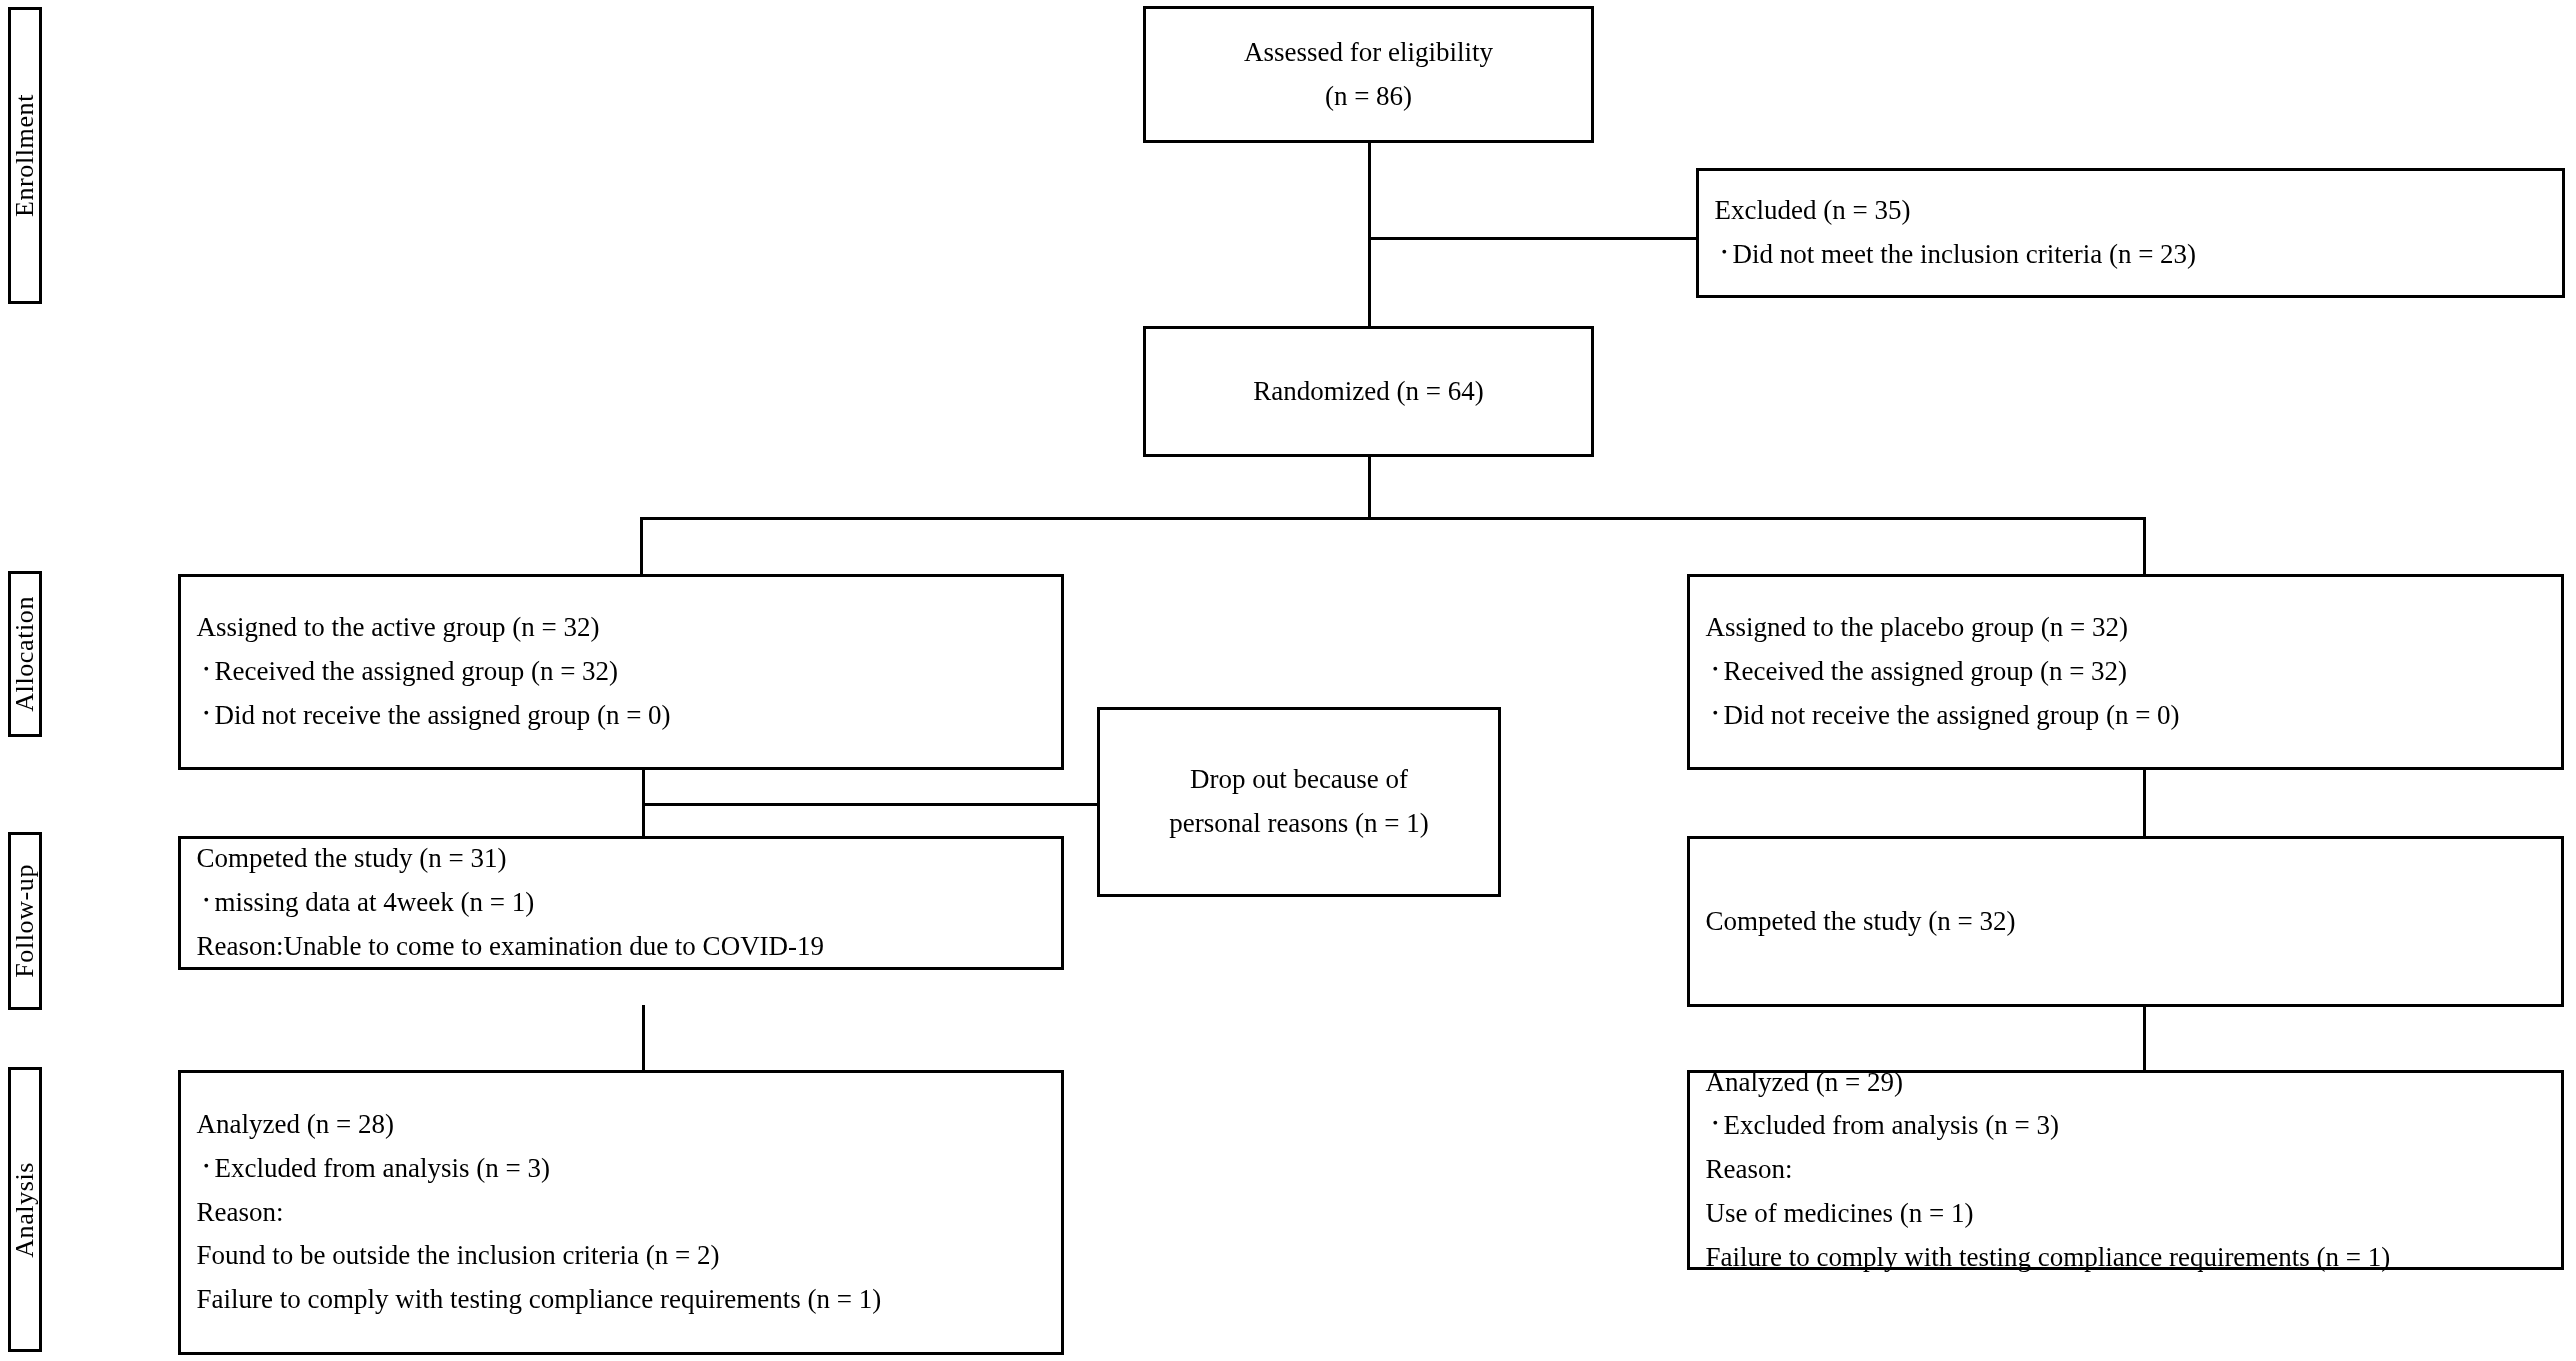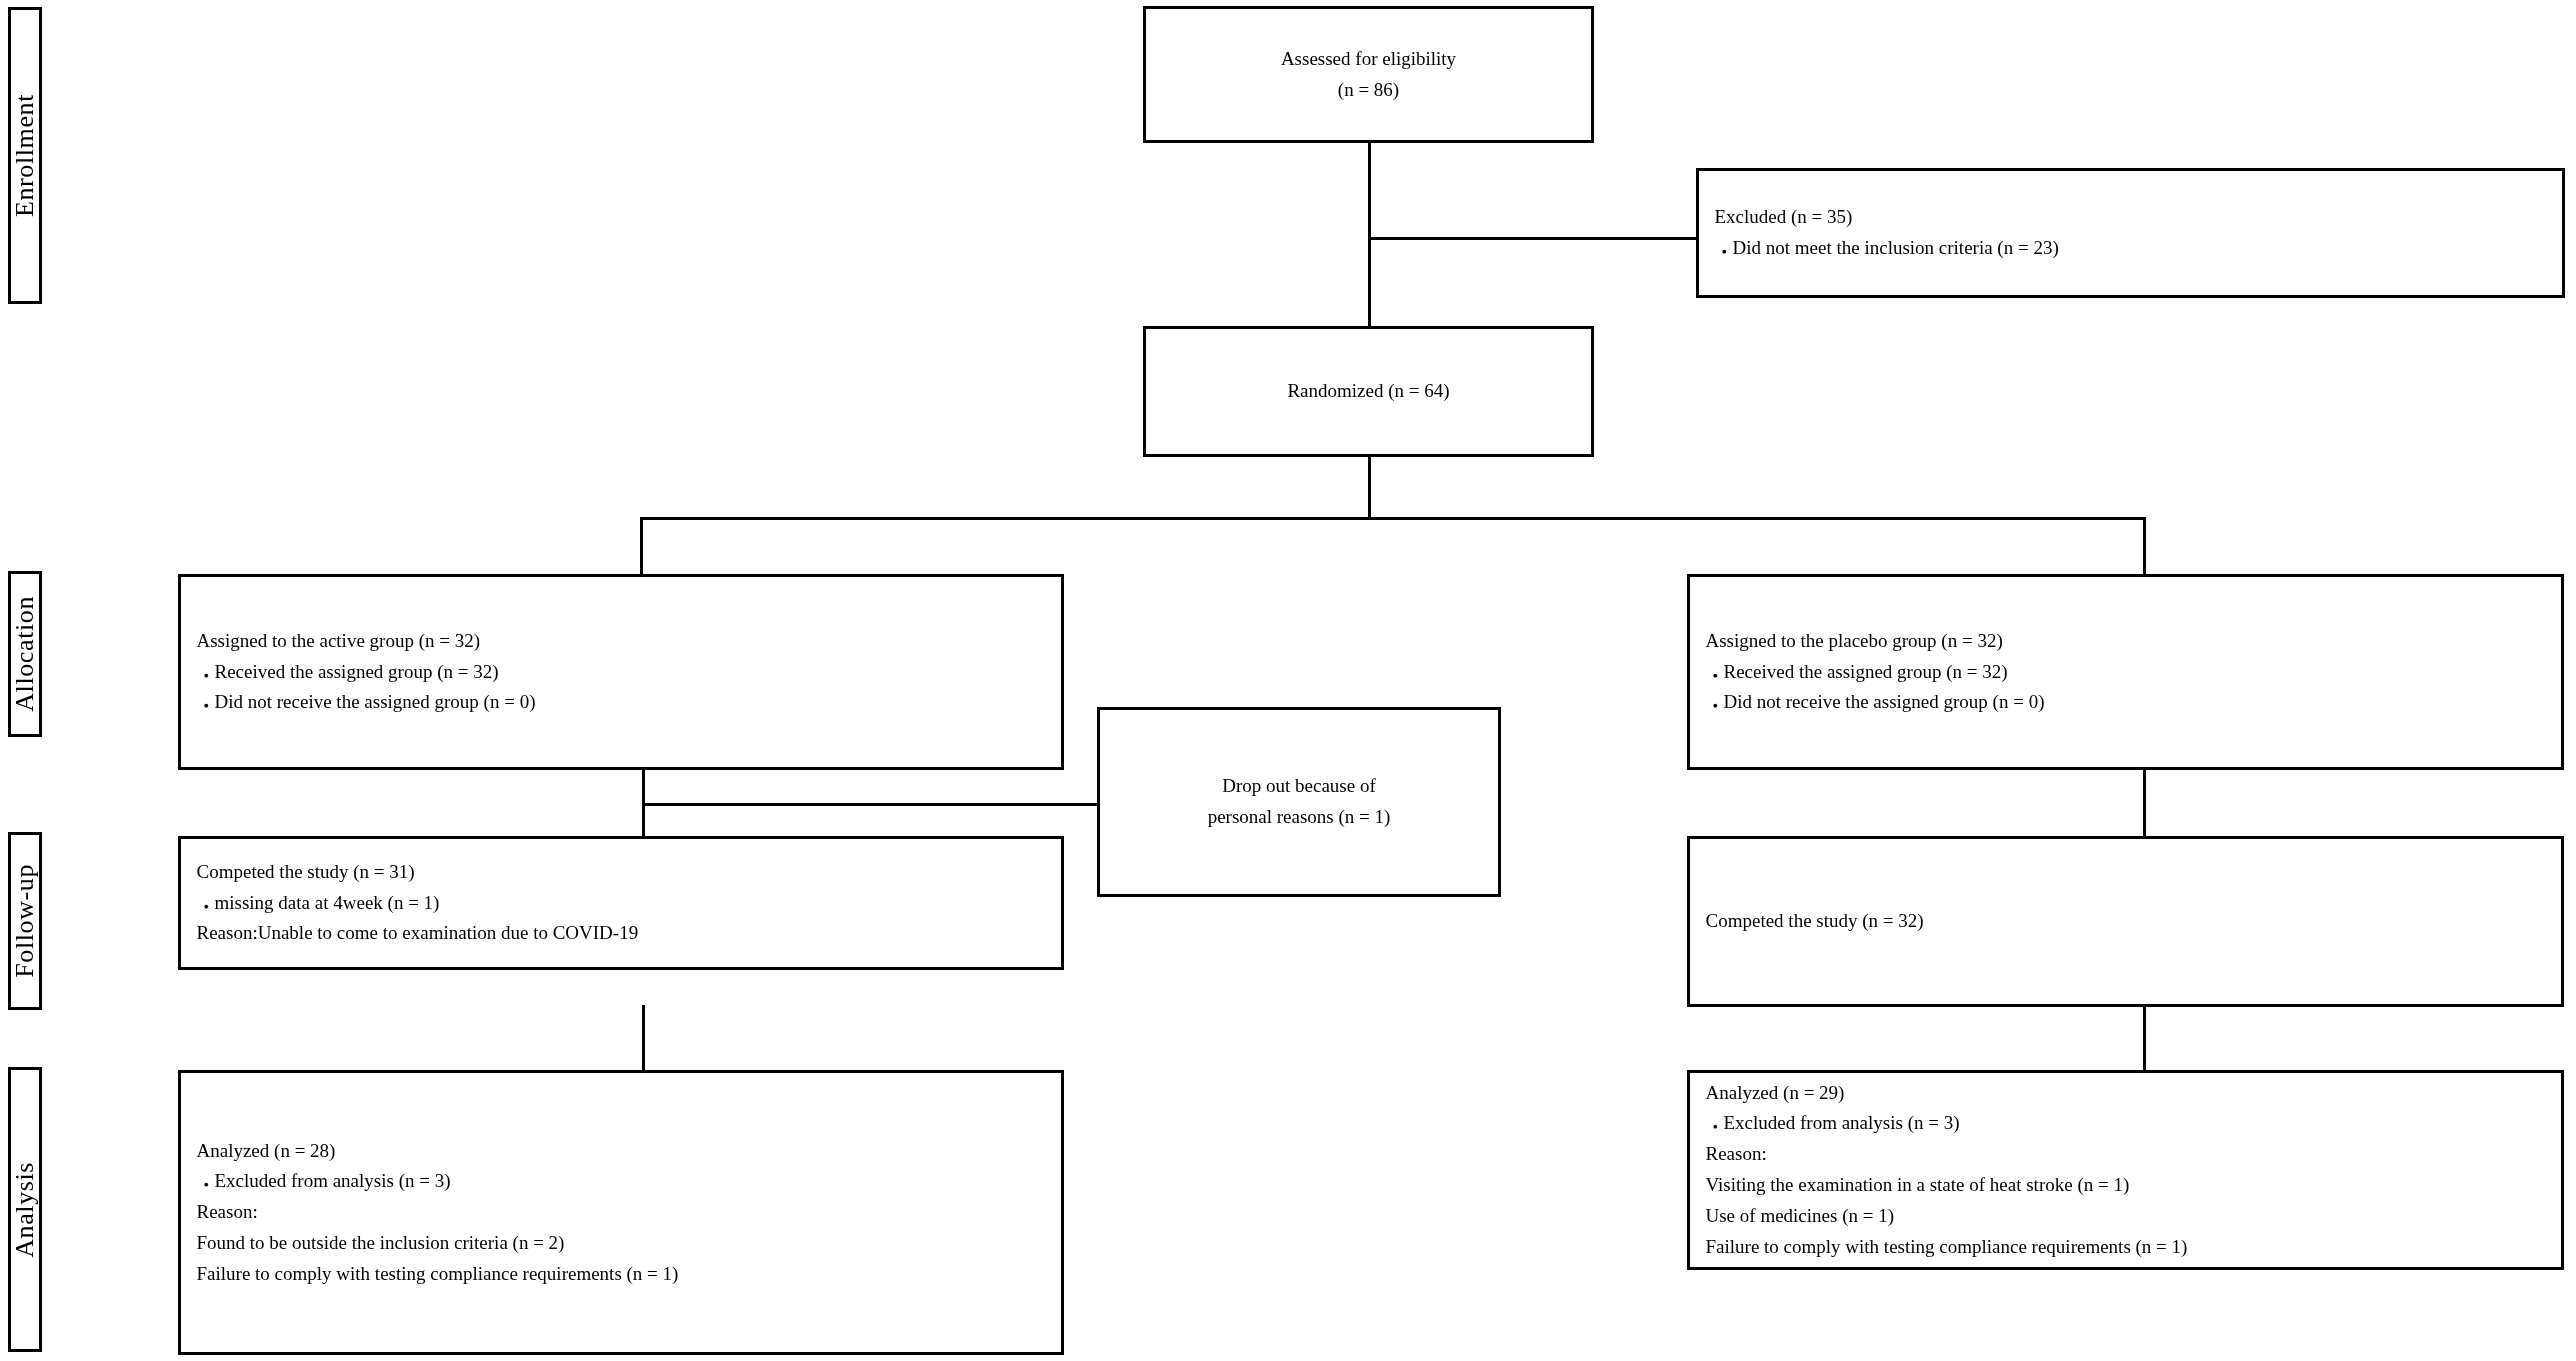--- a/index.html
+++ b/index.html
@@ -47,21 +47,21 @@
     position: absolute;
     left: 0; right: 0; top: 0; bottom: 0;
     display: flex;
     flex-direction: column;
     justify-content: center;
     padding: 0 15.5px;
     box-sizing: border-box;
   }
   .box-inner.centered { align-items: center; text-align: center; }
   .line {
-    font-size: 19px;
+    font-size: 27px;
     line-height: 1.62;
     white-space: nowrap;
   }
   .line.bullet { padding-left: 18px; position: relative; }
   .line.bullet::before {
     content: "\30FB";
     position: absolute;
     left: -2.4px;
     top: 0;
     font-size: 24px;
@@ -187,20 +187,19 @@
       <div class="line">Found to be outside the inclusion criteria  (n = 2)</div>
       <div class="line">Failure to comply with testing compliance requirements  (n = 1)</div>
     </div>
   </div>
 
   <div class="box" style="left:1687px; top:1070px; width:877px; height:200px;">
     <div class="box-inner">
       <div class="line">Analyzed (n = 29)</div>
       <div class="line bullet">Excluded from analysis  (n = 3)</div>
       <div class="line">Reason:</div>
-      <div class="line">Visiting the examination in a state of heat stroke  (n = 1)</div>
       <div class="line">Use of medicines  (n = 1)</div>
       <div class="line">Failure to comply with testing compliance requirements  (n = 1)</div>
     </div>
   </div>
 
 </div>
 
 
 </body></html>

